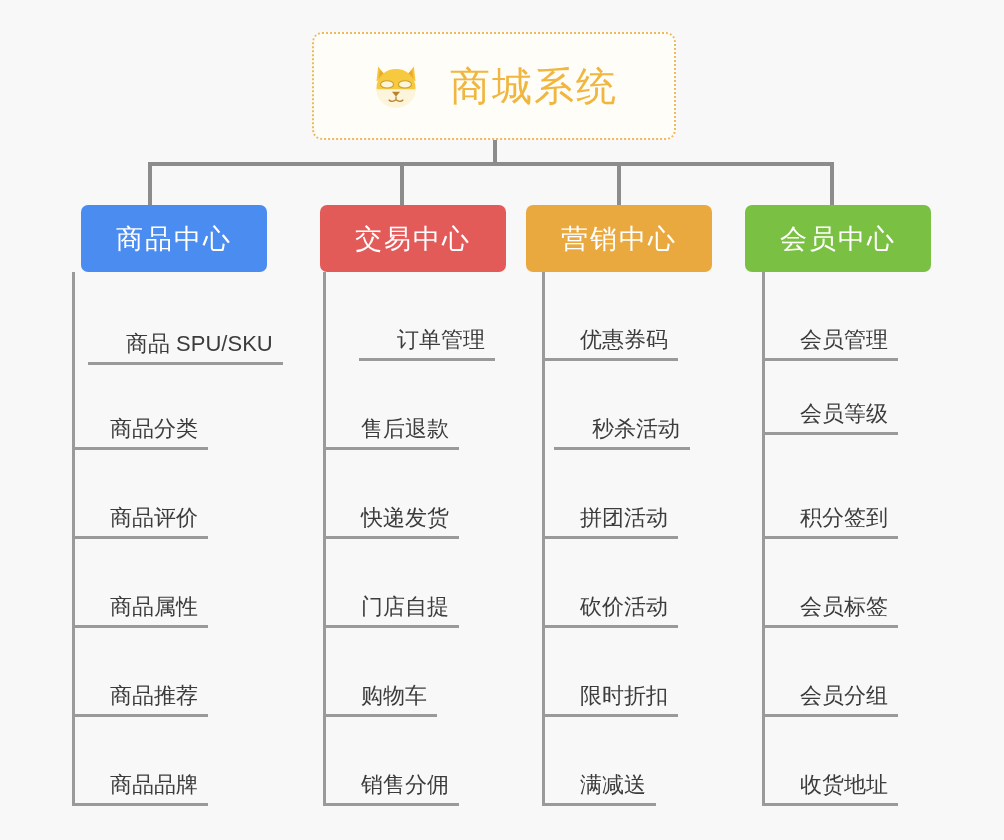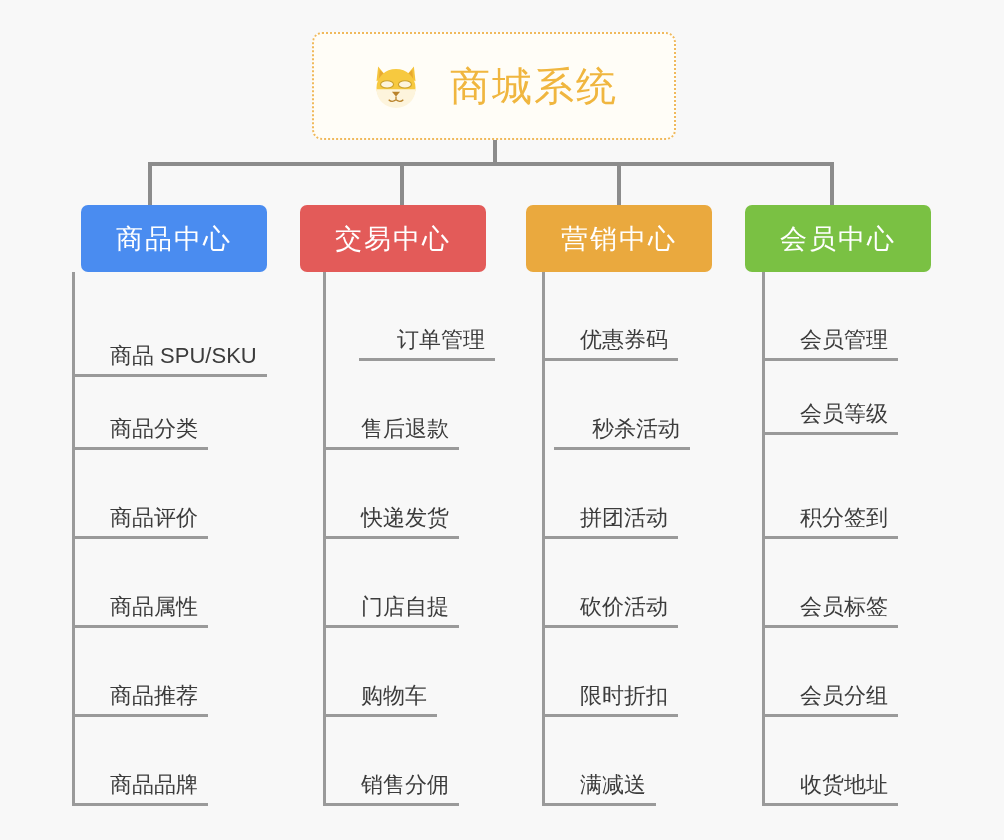--- a/index.html
+++ b/index.html
@@ -134,33 +134,33 @@
   <div class="line h-line" style="left: 148px; top: 162px; width: 686px; background: rgb(140, 140, 140);"></div>
 
   <div class="line v-line" style="left: 148px; top: 162px; height: 45px; background: rgb(140, 140, 140);"></div>
   <div class="line v-line" style="left: 400px; top: 162px; height: 45px; background: rgb(140, 140, 140);"></div>
   <div class="line v-line" style="left: 617px; top: 162px; height: 45px; background: rgb(140, 140, 140);"></div>
   <div class="line v-line" style="left: 830px; top: 162px; height: 45px; background: rgb(140, 140, 140);"></div>
 
   <div class="cat-box" style="left: 57px; width: 186px; background: rgb(74, 140, 240); margin-left: 24px;">
     <span>商品中心</span>
   </div>
-  <div class="cat-box" style="left: 300px; width: 186px; background: rgb(227, 91, 89);">
+  <div class="cat-box" style="left: 320px; width: 186px; background: rgb(227, 91, 89);">
     <span>交易中心</span>
   </div>
   <div class="cat-box" style="left: 526px; width: 186px; background: rgb(234, 169, 62);">
     <span>营销中心</span>
   </div>
   <div class="cat-box" style="left: 745px; width: 186px; background: rgb(122, 193, 67);">
     <span>会员中心</span>
   </div>
 
   <div class="leaf-col" style="left:72px;">
     <div class="leaf-spine" style="height: 534px; background: rgb(154, 154, 154);"></div>
-    <div class="leaf-item" style="top:16px;">
+    <div class="leaf-item" style="top:4px;padding-left:16px;">
       <span class="leaf-label" style="border-bottom-color: rgb(154, 154, 154);">商品 SPU/SKU</span>
     </div>
     <div class="leaf-item" style="top:89px;">
       <span class="leaf-label" style="border-bottom-color: rgb(154, 154, 154);">商品分类</span>
     </div>
     <div class="leaf-item" style="top:178px;">
       <span class="leaf-label" style="border-bottom-color: rgb(154, 154, 154);">商品评价</span>
     </div>
     <div class="leaf-item" style="top:267px;">
       <span class="leaf-label" style="border-bottom-color: rgb(154, 154, 154);">商品属性</span>

